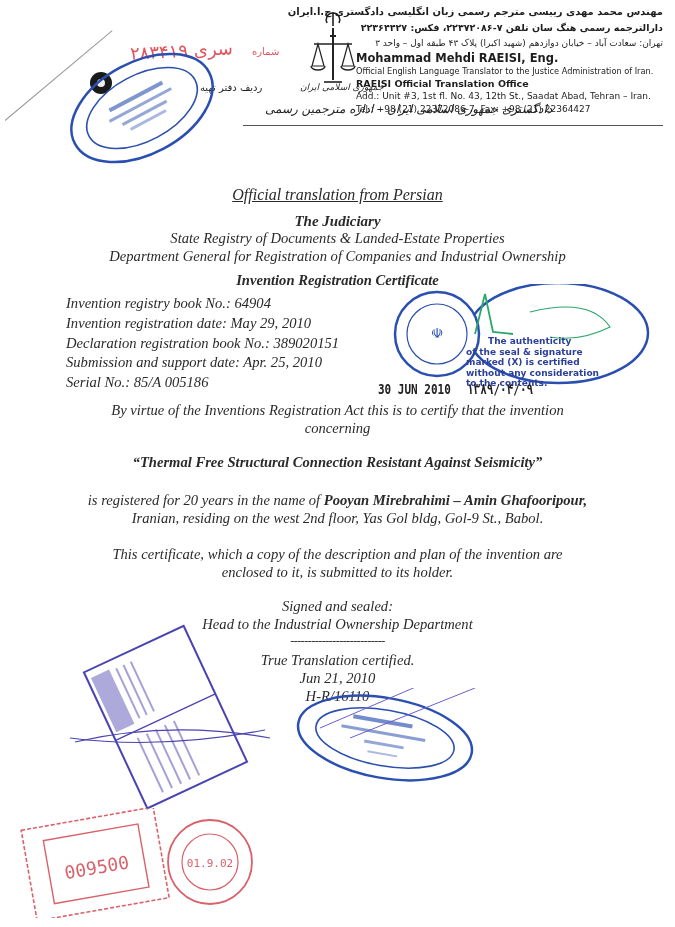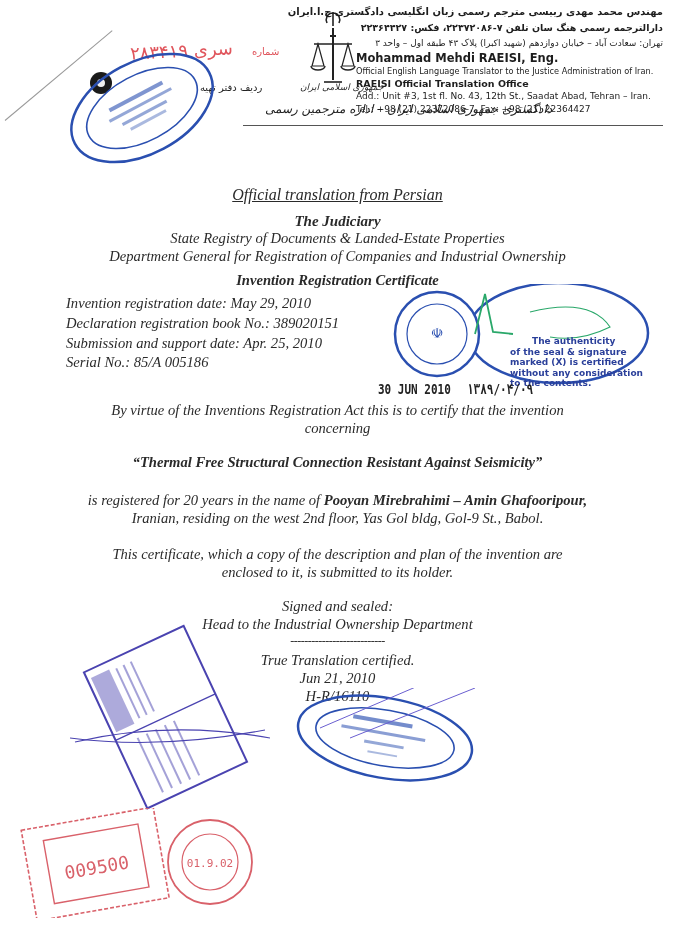--- a/index.html
+++ b/index.html
@@ -26,21 +26,21 @@
 
   
   .center { position: absolute; left: 0; width: 675px; text-align: center; }
   .it { font-style: italic; }
   .b { font-weight: bold; }
   .underline { text-decoration: underline; }
   .lines-left { position: absolute; left: 66px; top: 294px; font-size: 14.6px; font-style: italic; line-height: 19.8px; }
   .date-stamp { position: absolute; left: 378px; top: 383px; font-family: "DejaVu Sans Mono", monospace; font-size: 11px; font-weight: bold; transform: scaleY(1.3); color: #222; }
   .date-stamp2 { position: absolute; left: 467px; top: 383px; font-family: "DejaVu Sans Mono", monospace; font-size: 11px; font-weight: bold; transform: scaleY(1.3); color: #222; }
 
-  .stamp-text { position: absolute; font-family: "DejaVu Sans", sans-serif; font-size: 9px; font-weight: bold; color: #2a3f9a; line-height: 10.5px; margin-left: 44px; }
+  .stamp-text { position: absolute; font-family: "DejaVu Sans", sans-serif; font-size: 9px; font-weight: bold; color: #2a3f9a; line-height: 10.5px; }
 </style>
 </head>
 <body>
 
 <div class="fold-line"></div>
 
 <div class="punch-hole"></div>
 
 <div class="red-num">۲۸۳۴۱۹ سری</div>
 <div class="red-label">شماره</div>
@@ -81,20 +81,21 @@
 <div class="hdr-en" style="left:356px;top:104px;font-size:9px">Tel.: +98 (21) 22372086-7, Fax: +98 (21) 22364427</div>
 <div class="hdr-rule"></div>
 
 <div class="center it underline" style="top:186px;font-size:16px">Official translation from Persian</div>
 <div class="center it b" style="top:213px;font-size:15px">The Judiciary</div>
 <div class="center it" style="top:230px;font-size:14.6px">State Registry of Documents &amp; Landed-Estate Properties</div>
 <div class="center it" style="top:248px;font-size:14.6px">Department General for Registration of Companies and Industrial Ownership</div>
 <div class="center it b" style="top:272px;font-size:14.6px">Invention Registration Certificate</div>
 
 <div class="lines-left">
+  <div>Invention registry book No.: 64904</div>
   <div>Invention registration date: May 29, 2010</div>
   <div>Declaration registration book No.: 389020151</div>
   <div>Submission and support date: Apr. 25, 2010</div>
   <div>Serial No.: 85/A 005186</div>
 </div>
 
 <svg class="abs" style="left:380px;top:284px" width="270" height="108">
   <ellipse cx="178" cy="49" rx="90" ry="50" fill="none" stroke="#2a4fb0" stroke-width="2.5"></ellipse>
   <circle cx="57" cy="50" r="42" fill="#ffffff" stroke="#2a4fb0" stroke-width="2.5"></circle>
   <circle cx="57" cy="50" r="30" fill="none" stroke="#2a4fb0" stroke-width="1.2"></circle>

